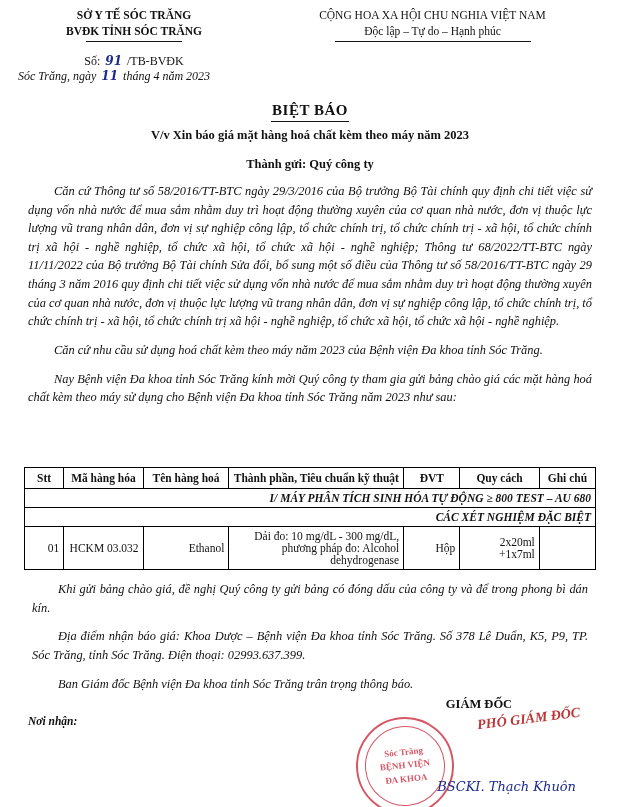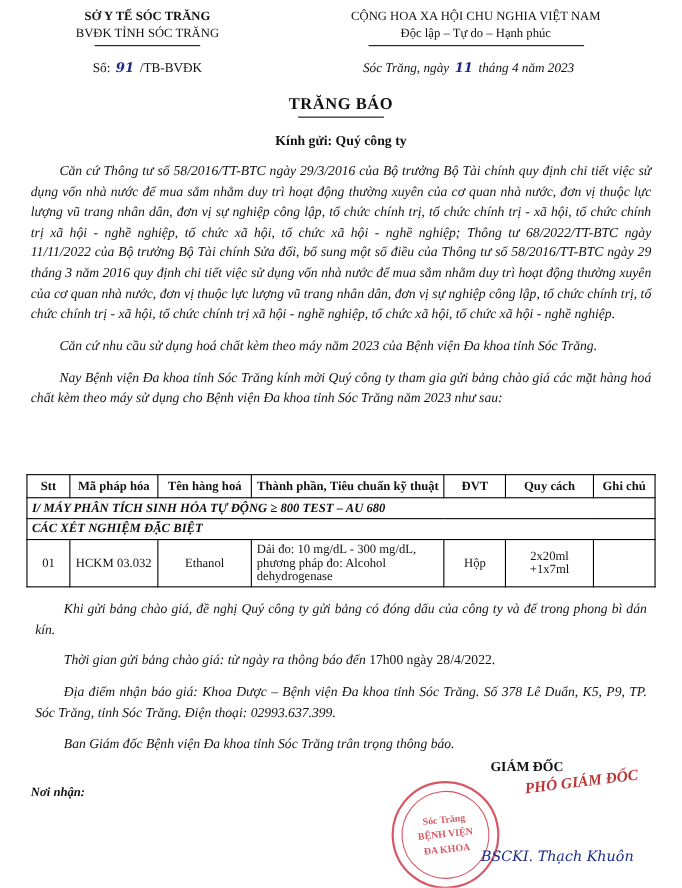--- a/index.html
+++ b/index.html
@@ -37,36 +37,36 @@
     line-height: 1.35;
   }
   .header-right {
     flex: 1;
     text-align: center;
     font-size: 11.5px;
     line-height: 1.35;
   }
   .bold { font-weight: normal; }
   .org-line1 { font-weight: bold; }
-  .org-line2 { font-weight: normal; }
+  .org-line2 { font-weight: bold; }
   .underline-short {
     width: 96px;
     height: 1px;
     background: #111;
     margin: 2px auto 0 auto;
   }
   .underline-long {
     width: 196px;
     height: 1px;
     background: #111;
     margin: 2px auto 0 auto;
   }
   .subrow {
     display: flex;
-    flex-direction: row;
+    flex-direction: column;
     align-items: flex-start;
     padding: 12px 18px 0 18px;
     box-sizing: border-box;
   }
   .subrow-left {
     width: 232px;
     text-align: center;
     font-size: 12px;
   }
   .subrow-right {
@@ -128,20 +128,21 @@
   table.main {
     width: 100%;
     border-collapse: collapse;
     font-size: 11.5px;
     margin-top: 48px;
   }
   table.main th, table.main td {
     border: 1px solid #000;
     padding: 3px 4px;
     vertical-align: middle;
+    text-align: right;
   }
   table.main th {
     text-align: center;
     font-weight: bold;
     line-height: 1.25;
   }
   td.c { text-align: center; }
   td.l { text-align: left; }
   .row-section {
     font-style: italic;
@@ -271,38 +272,39 @@
       <span>/TB-BVĐK</span>
     </div>
     <div class="subrow-right">
       <span>Sóc Trăng, ngày</span>
       <span class="handwrite">11</span>
       <span>tháng 4 năm 2023</span>
     </div>
   </div>
 
   <div class="title-block">
-    <div class="title-main">TRĂNG BÁO</div>
+    <div class="title-main">BIỆT BÁO</div>
     <div class="title-under"></div>
-  </div>
-
-  <div class="kinhgui">Kính gửi: Quý công ty</div>
+    <div class="title-sub">V/v Xin báo giá mặt hàng hoá chất kèm theo máy năm 2023</div>
+  </div>
+
+  <div class="kinhgui">Thành gửi: Quý công ty</div>
 
   <div class="body-text">
     <p>Căn cứ Thông tư số 58/2016/TT-BTC ngày 29/3/2016 của Bộ trưởng Bộ Tài chính quy định chi tiết việc sử dụng vốn nhà nước để mua sắm nhằm duy trì hoạt động thường xuyên của cơ quan nhà nước, đơn vị thuộc lực lượng vũ trang nhân dân, đơn vị sự nghiệp công lập, tổ chức chính trị, tổ chức chính trị - xã hội, tổ chức chính trị xã hội - nghề nghiệp, tổ chức xã hội, tổ chức xã hội - nghề nghiệp; Thông tư 68/2022/TT-BTC ngày 11/11/2022 của Bộ trưởng Bộ Tài chính Sửa đổi, bổ sung một số điều của Thông tư số 58/2016/TT-BTC ngày 29 tháng 3 năm 2016 quy định chi tiết việc sử dụng vốn nhà nước để mua sắm nhằm duy trì hoạt động thường xuyên của cơ quan nhà nước, đơn vị thuộc lực lượng vũ trang nhân dân, đơn vị sự nghiệp công lập, tổ chức chính trị, tổ chức chính trị - xã hội, tổ chức chính trị xã hội - nghề nghiệp, tổ chức xã hội, tổ chức xã hội - nghề nghiệp.</p>
     <p>Căn cứ nhu cầu sử dụng hoá chất kèm theo máy năm 2023 của Bệnh viện Đa khoa tỉnh Sóc Trăng.</p>
     <p>Nay Bệnh viện Đa khoa tỉnh Sóc Trăng kính mời Quý công ty tham gia gửi bảng chào giá các mặt hàng hoá chất kèm theo máy sử dụng cho Bệnh viện Đa khoa tỉnh Sóc Trăng năm 2023 như sau:</p>
   </div>
 
   <div class="tbl-wrap">
     <table class="main">
       <thead>
         <tr>
           <th style="width:28px">Stt</th>
-          <th style="width:66px">Mã pháp hóa</th>
+          <th style="width:66px">Mã hàng hóa</th>
           <th style="width:72px">Tên hàng hoá</th>
           <th style="width:156px">Thành phần, Tiêu chuẩn kỹ thuật</th>
           <th style="width:44px">ĐVT</th>
           <th style="width:66px">Quy cách</th>
           <th style="width:44px">Ghi chú</th>
         </tr>
       </thead>
       <tbody>
         <tr>
           <td class="row-section" colspan="7">I/ MÁY PHÂN TÍCH SINH HÓA TỰ ĐỘNG ≥ 800 TEST – AU 680</td>
@@ -318,23 +320,20 @@
           <td class="c">Hộp</td>
           <td class="c">2x20ml +1x7ml</td>
           <td class="c"></td>
         </tr>
       </tbody>
     </table>
   </div>
 
   <div class="after-table">
     <p>Khi gửi bảng chào giá, đề nghị Quý công ty gửi bảng có đóng dấu của công ty và để trong phong bì dán kín.</p>
-    <p>
-      <span>Thời gian gửi bảng chào giá: từ ngày ra thông báo đến </span><span class="bold" style="font-style:normal">17h00 ngày 28/4/2022.</span>
-    </p>
     <p>Địa điểm nhận báo giá: Khoa Dược – Bệnh viện Đa khoa tỉnh Sóc Trăng. Số 378 Lê Duẩn, K5, P9, TP. Sóc Trăng, tỉnh Sóc Trăng. Điện thoại: 02993.637.399.</p>
     <p>Ban Giám đốc Bệnh viện Đa khoa tỉnh Sóc Trăng trân trọng thông báo.</p>
   </div>
 
   <div class="sign-area">
     <div class="sign-box">
       <div class="sign-title">GIÁM ĐỐC</div>
     </div>
     <div class="sign-deputy">PHÓ GIÁM ĐỐC</div>
     <div class="stamp">

